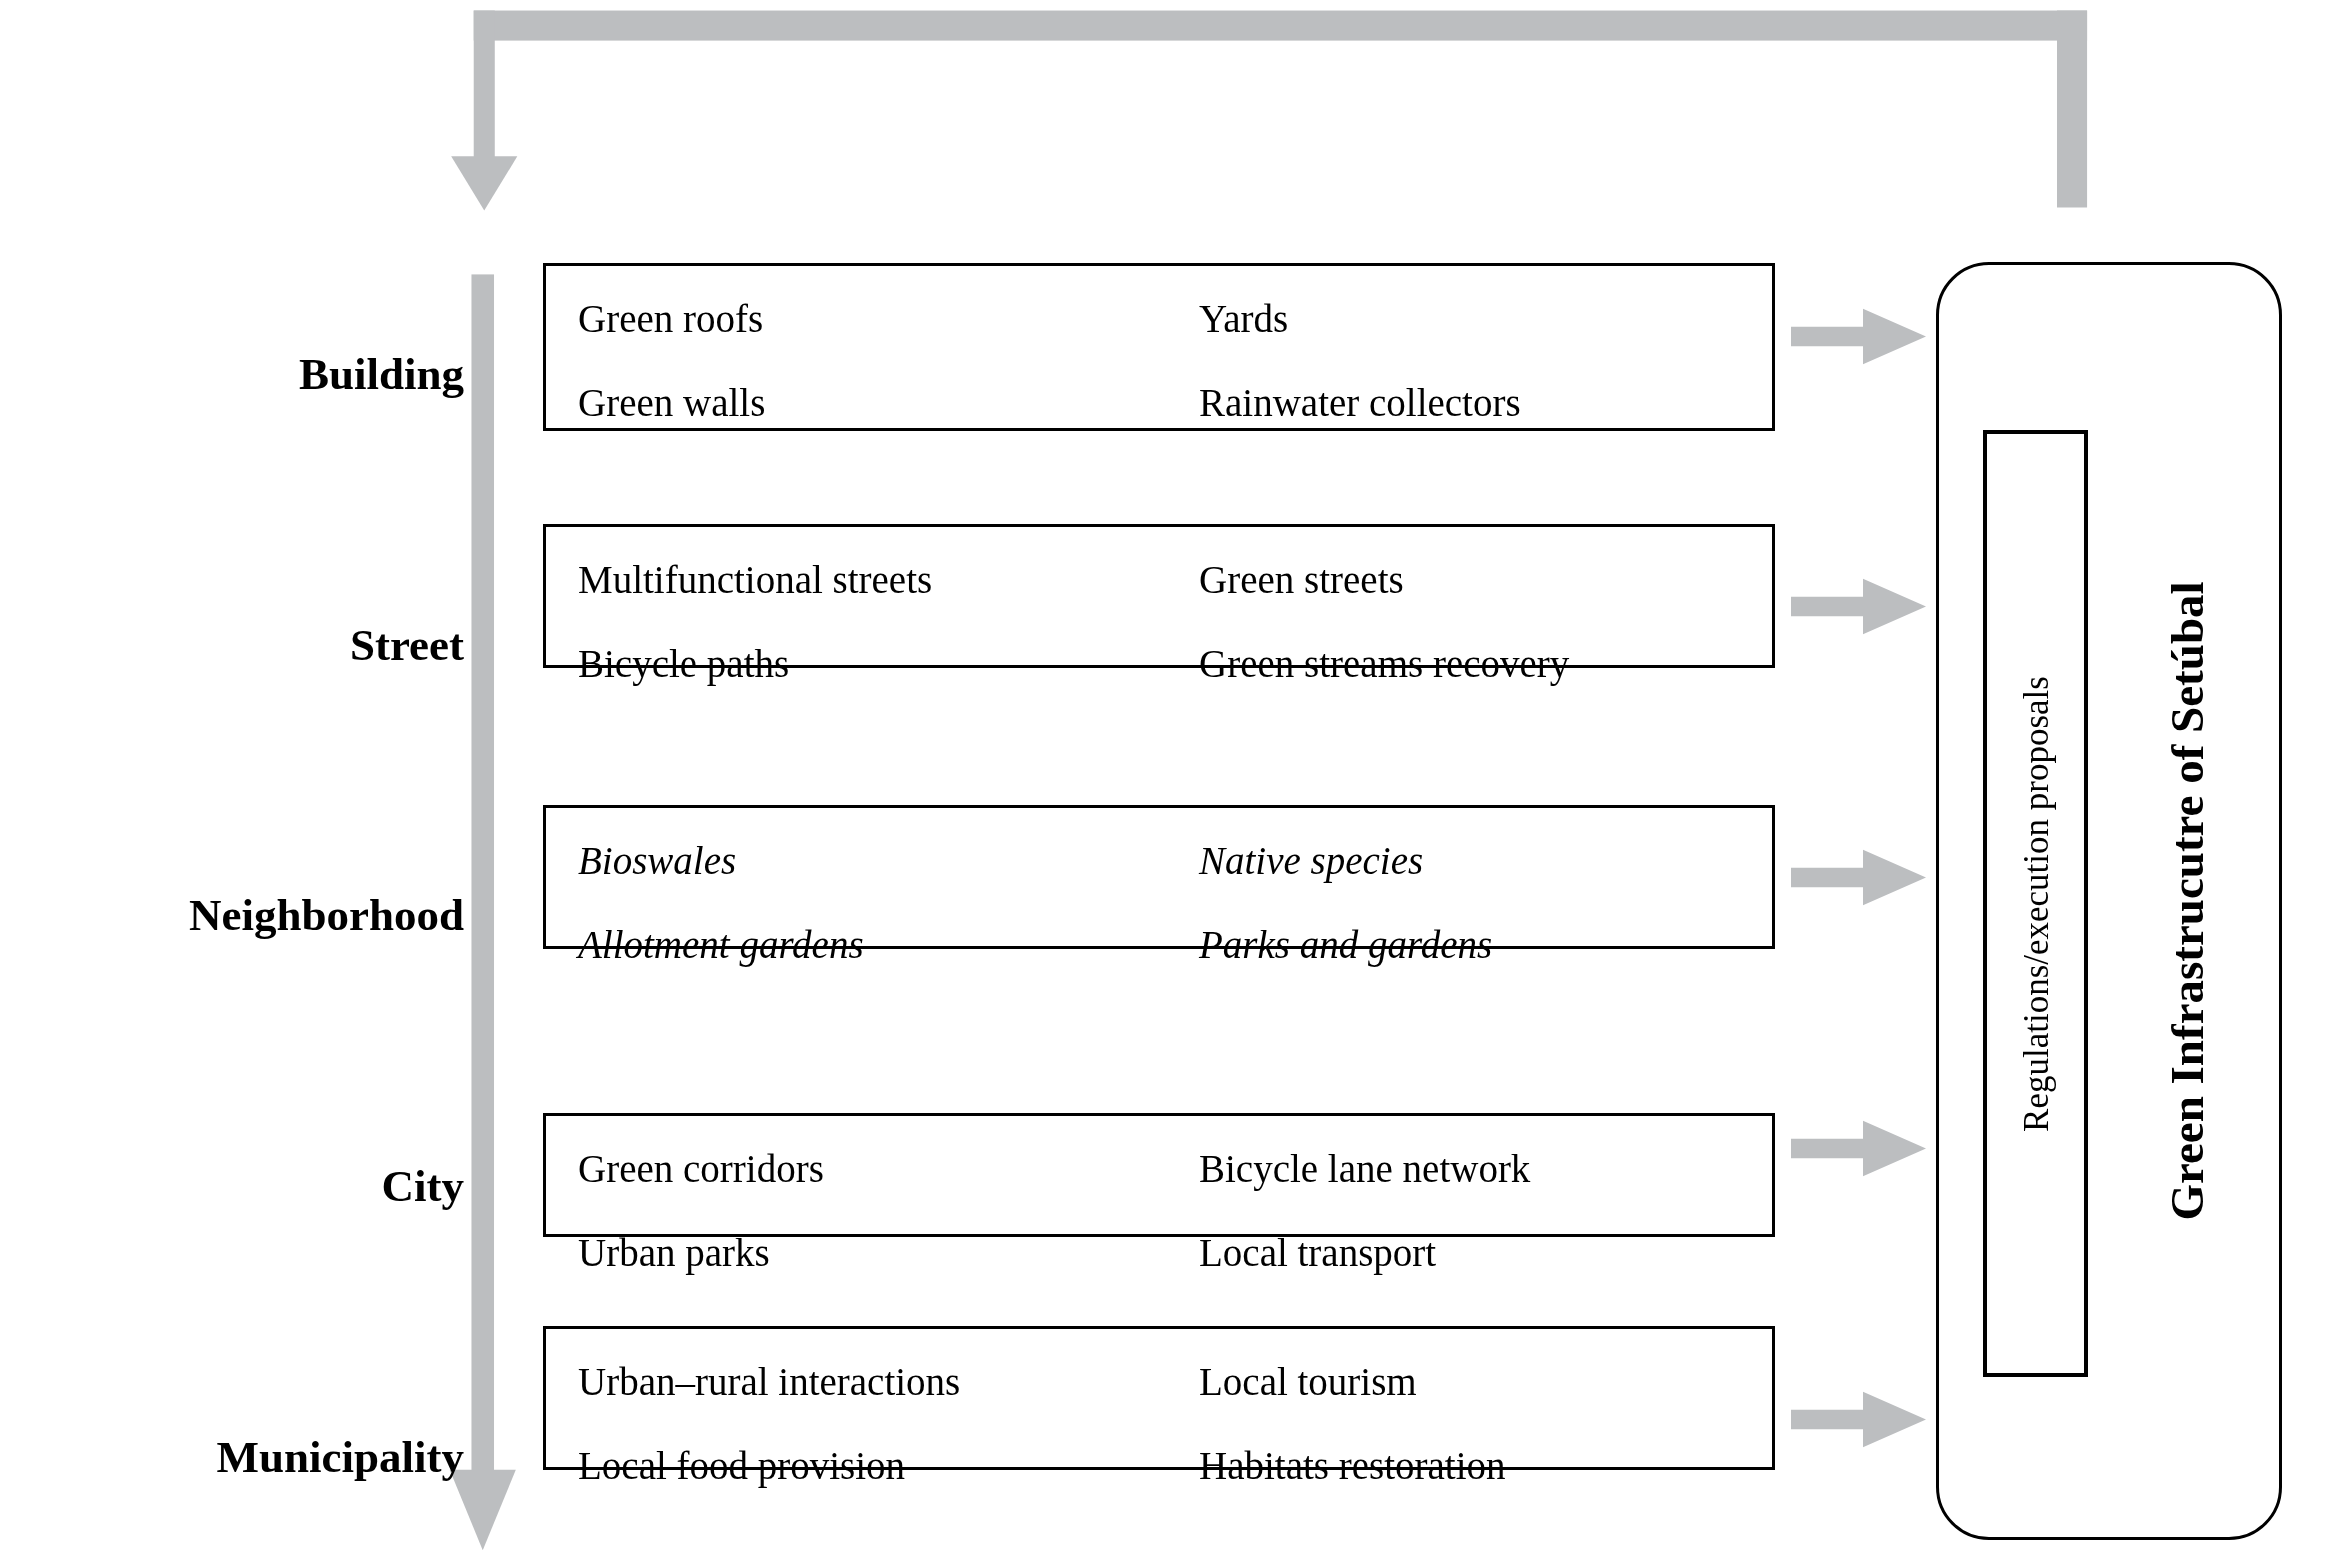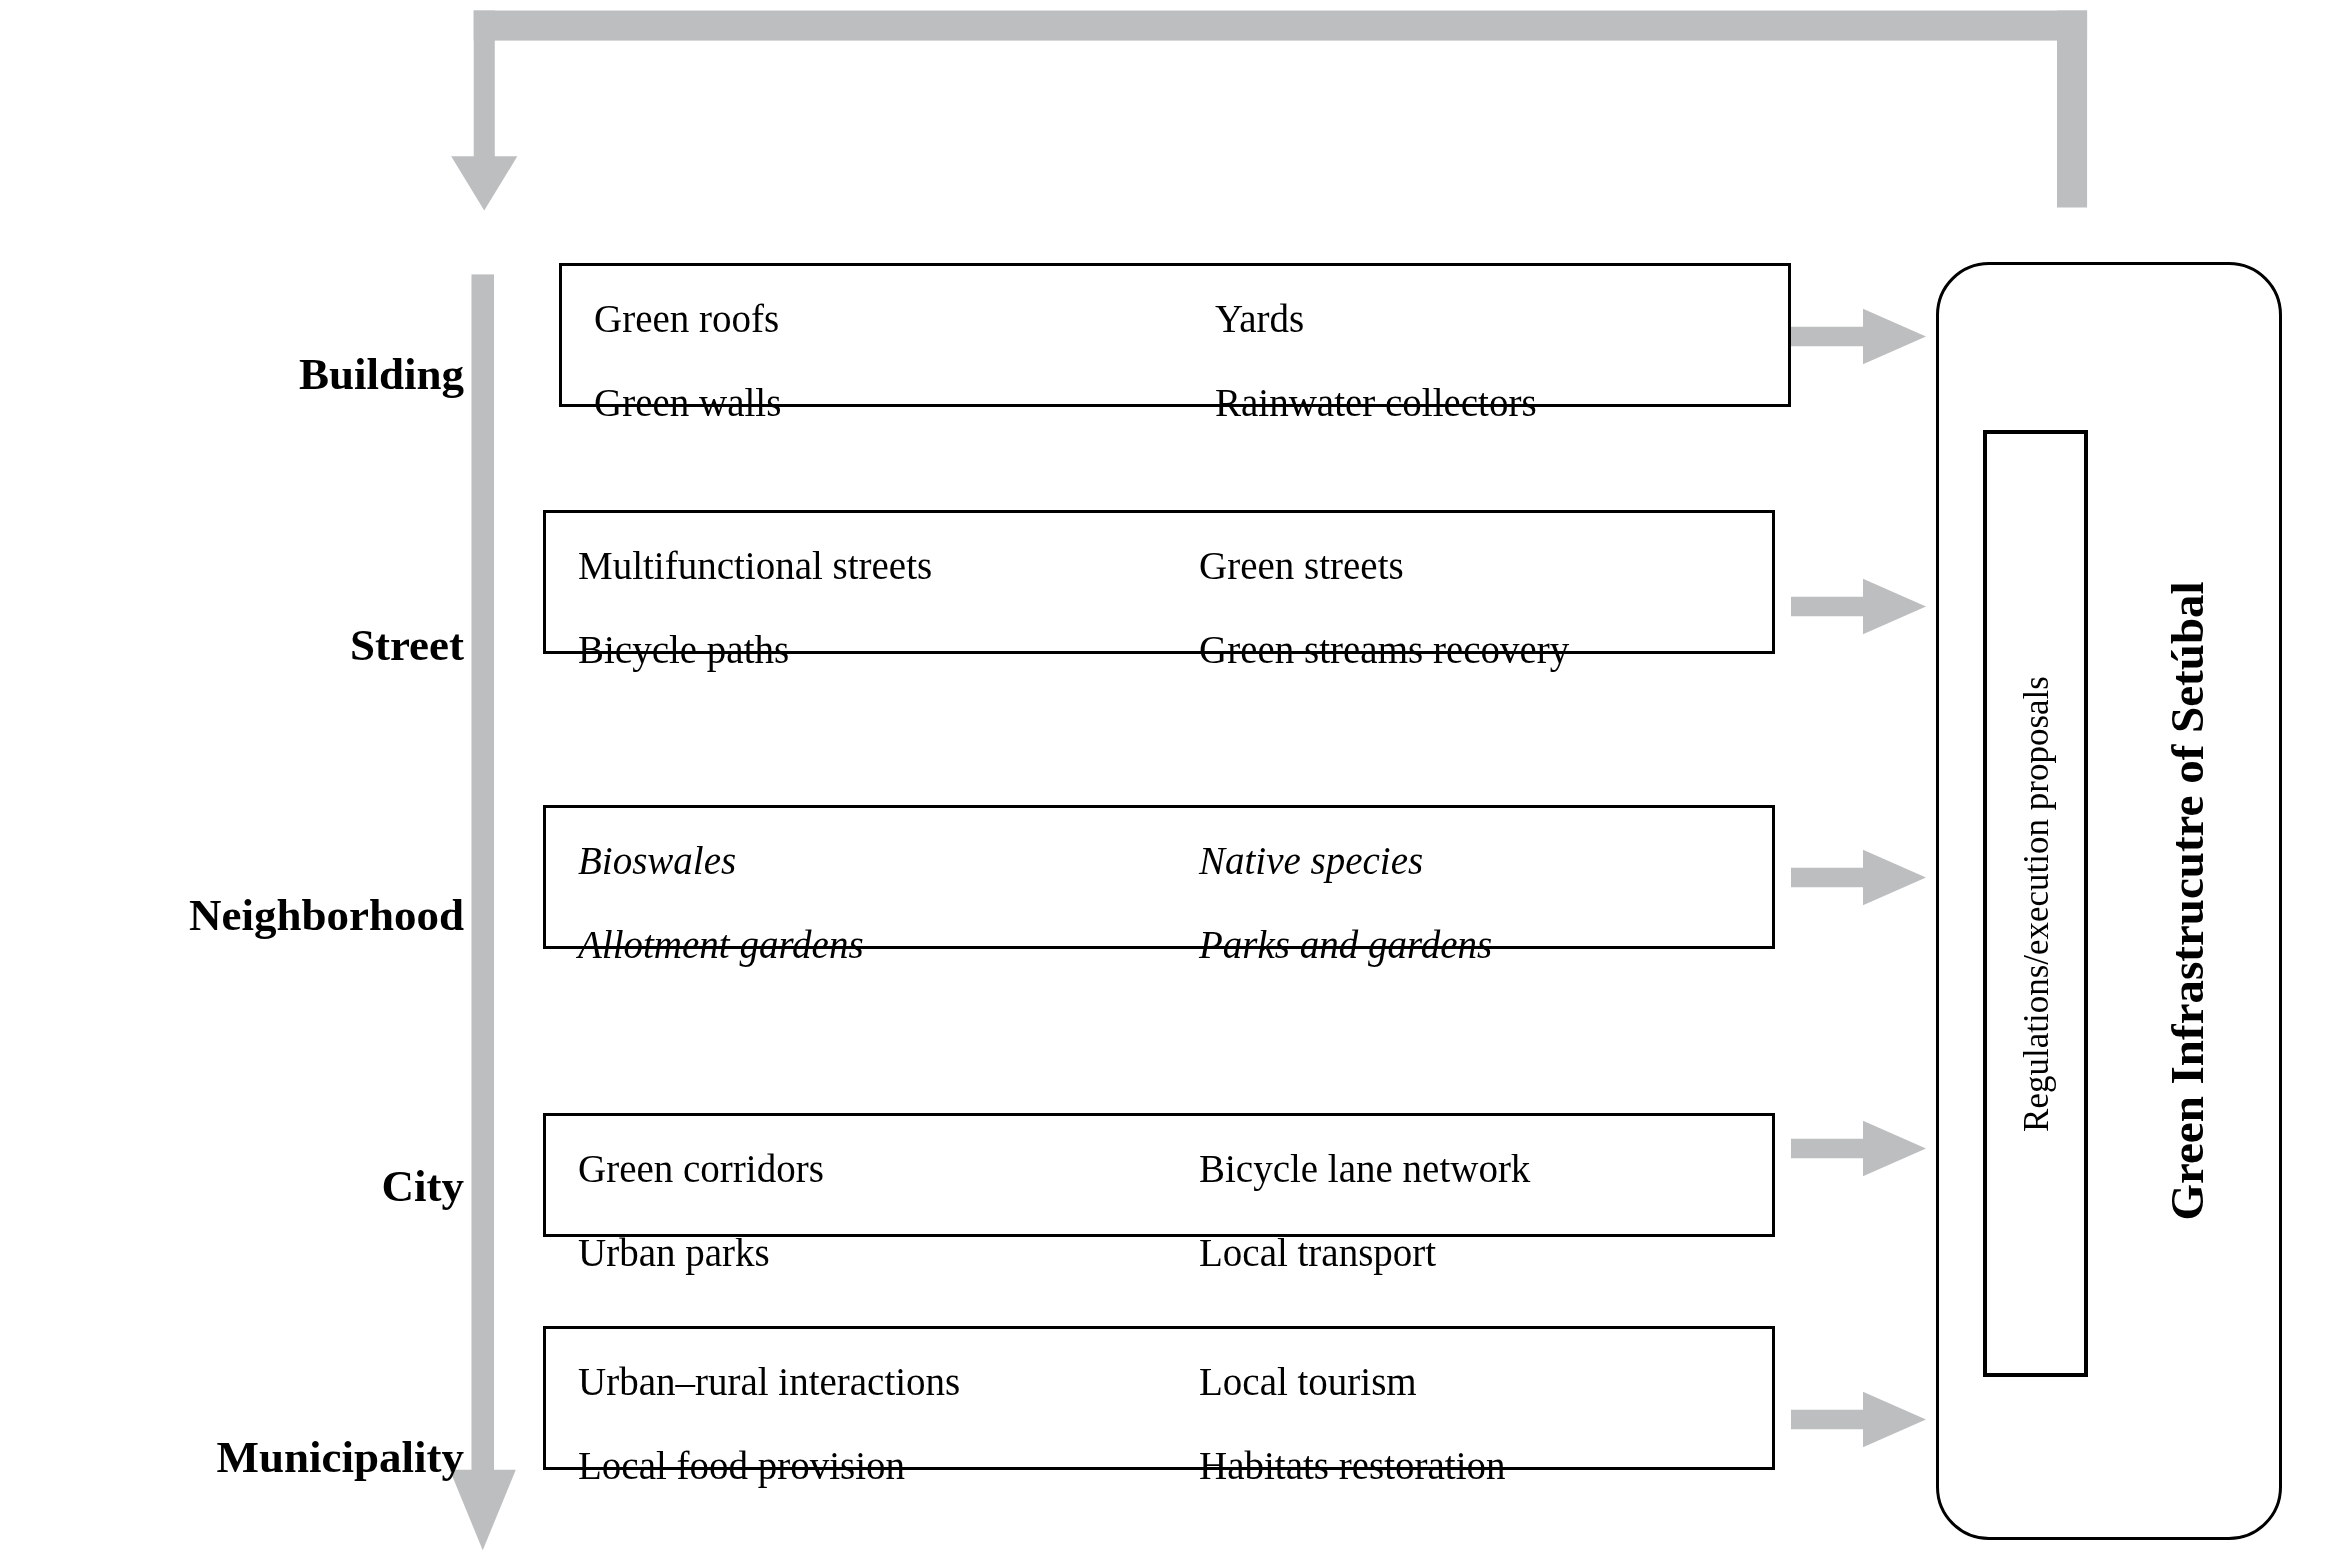--- a/index.html
+++ b/index.html
@@ -147,33 +147,33 @@
       <polygon points="598,1955 686,1955 642,2062"></polygon>
     </g>
   </svg>
 
   <div class="scale-label" style="top:623px;">Street</div>
   <div class="scale-label" style="top:352px;">Building</div>
   <div class="scale-label" style="top:893px;font-family:Liberation Serif, serif;">Neighborhood</div>
   <div class="scale-label" style="top:1435px;">Municipality</div>
   <div class="scale-label" style="top:1164px;">City</div>
 
-  <div class="content-box" style="top:263px; height:144px;margin-left:16px;">
+  <div class="content-box" style="top:263px; height:168px;">
     <div class="box-grid">
       <div class="box-item col1 row1">Green roofs</div>
       <div class="box-item col2 row1">Yards</div>
       <div class="box-item col1 row2">Green walls</div>
       <div class="box-item col2 row2">Rainwater collectors</div>
     </div>
   </div>
   <svg class="row-arrow" style="left:1791px; top:301px;" viewBox="0 0 180 94">
     <polygon fill="#BCBEC0" points="0,34 96,34 96,10 180,47 96,84 96,60 0,60"></polygon>
   </svg>
 
-  <div class="content-box" style="top:510px; height:144px;">
+  <div class="content-box" style="top:524px; height:144px;">
     <div class="box-grid">
       <div class="box-item col1 row1">Multifunctional streets</div>
       <div class="box-item col2 row1">Green streets</div>
       <div class="box-item col1 row2">Bicycle paths</div>
       <div class="box-item col2 row2">Green streams recovery</div>
     </div>
   </div>
   <svg class="row-arrow" style="left:1791px; top:571px;" viewBox="0 0 180 94">
     <polygon fill="#BCBEC0" points="0,34 96,34 96,10 180,47 96,84 96,60 0,60"></polygon>
   </svg>

